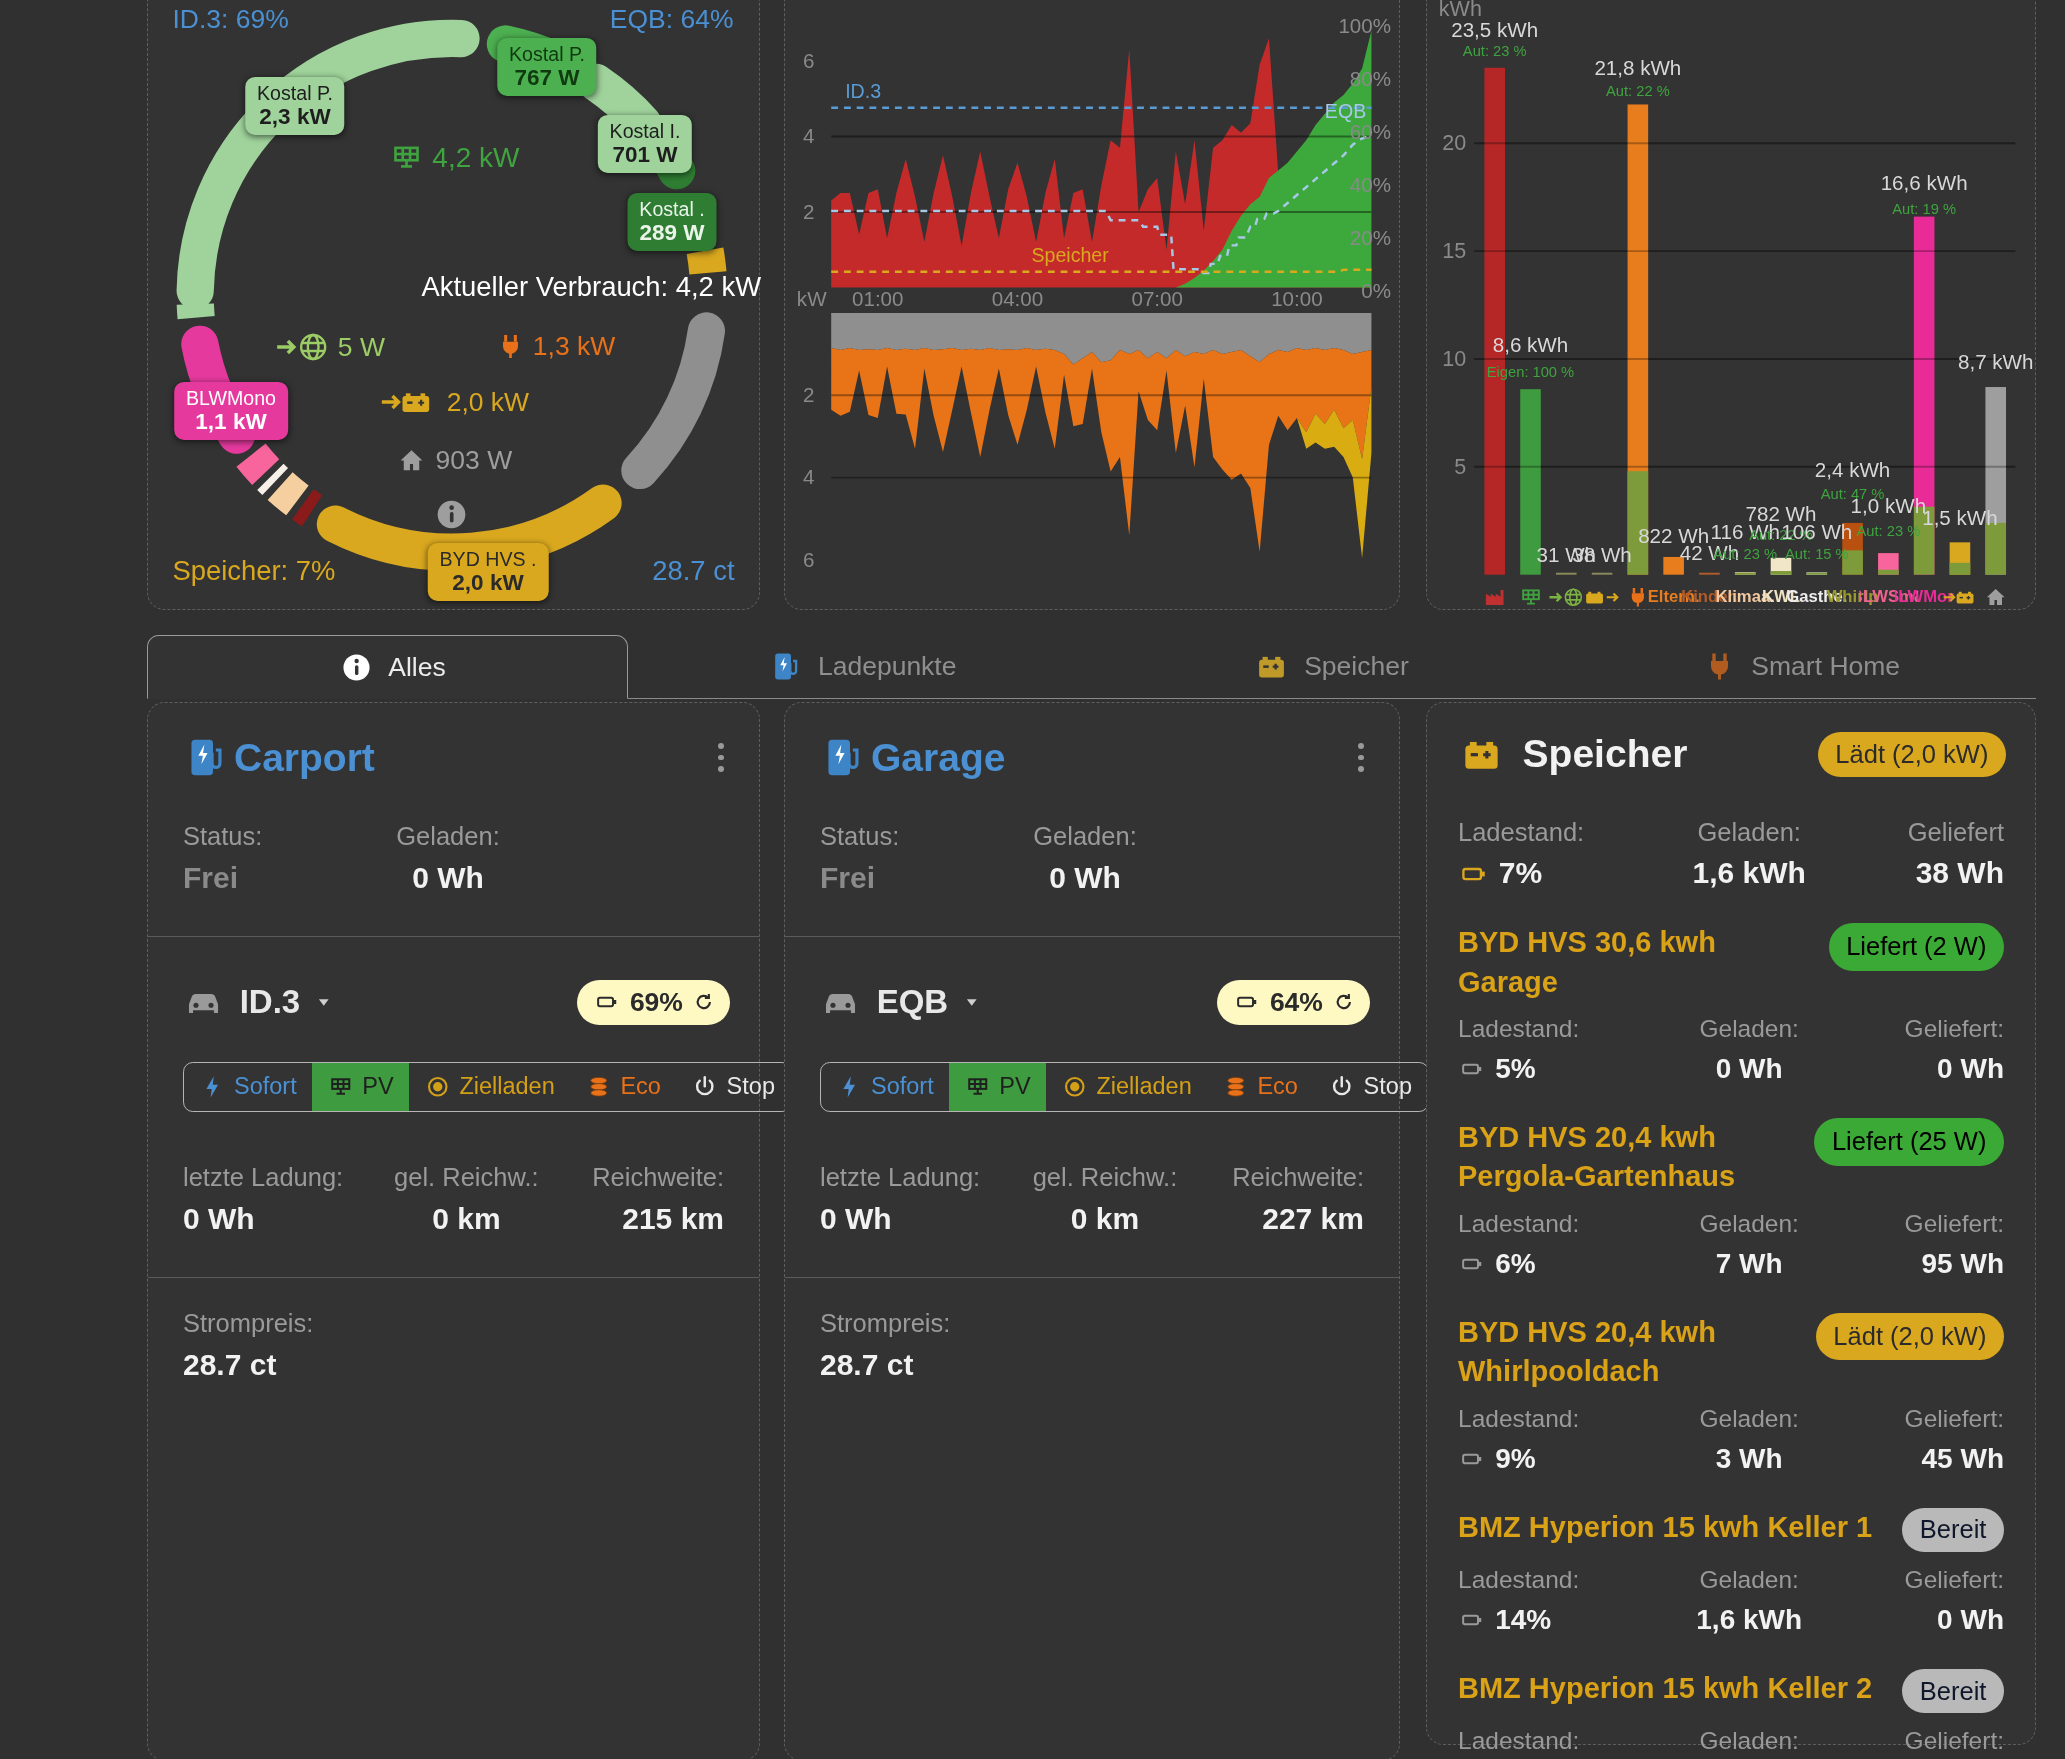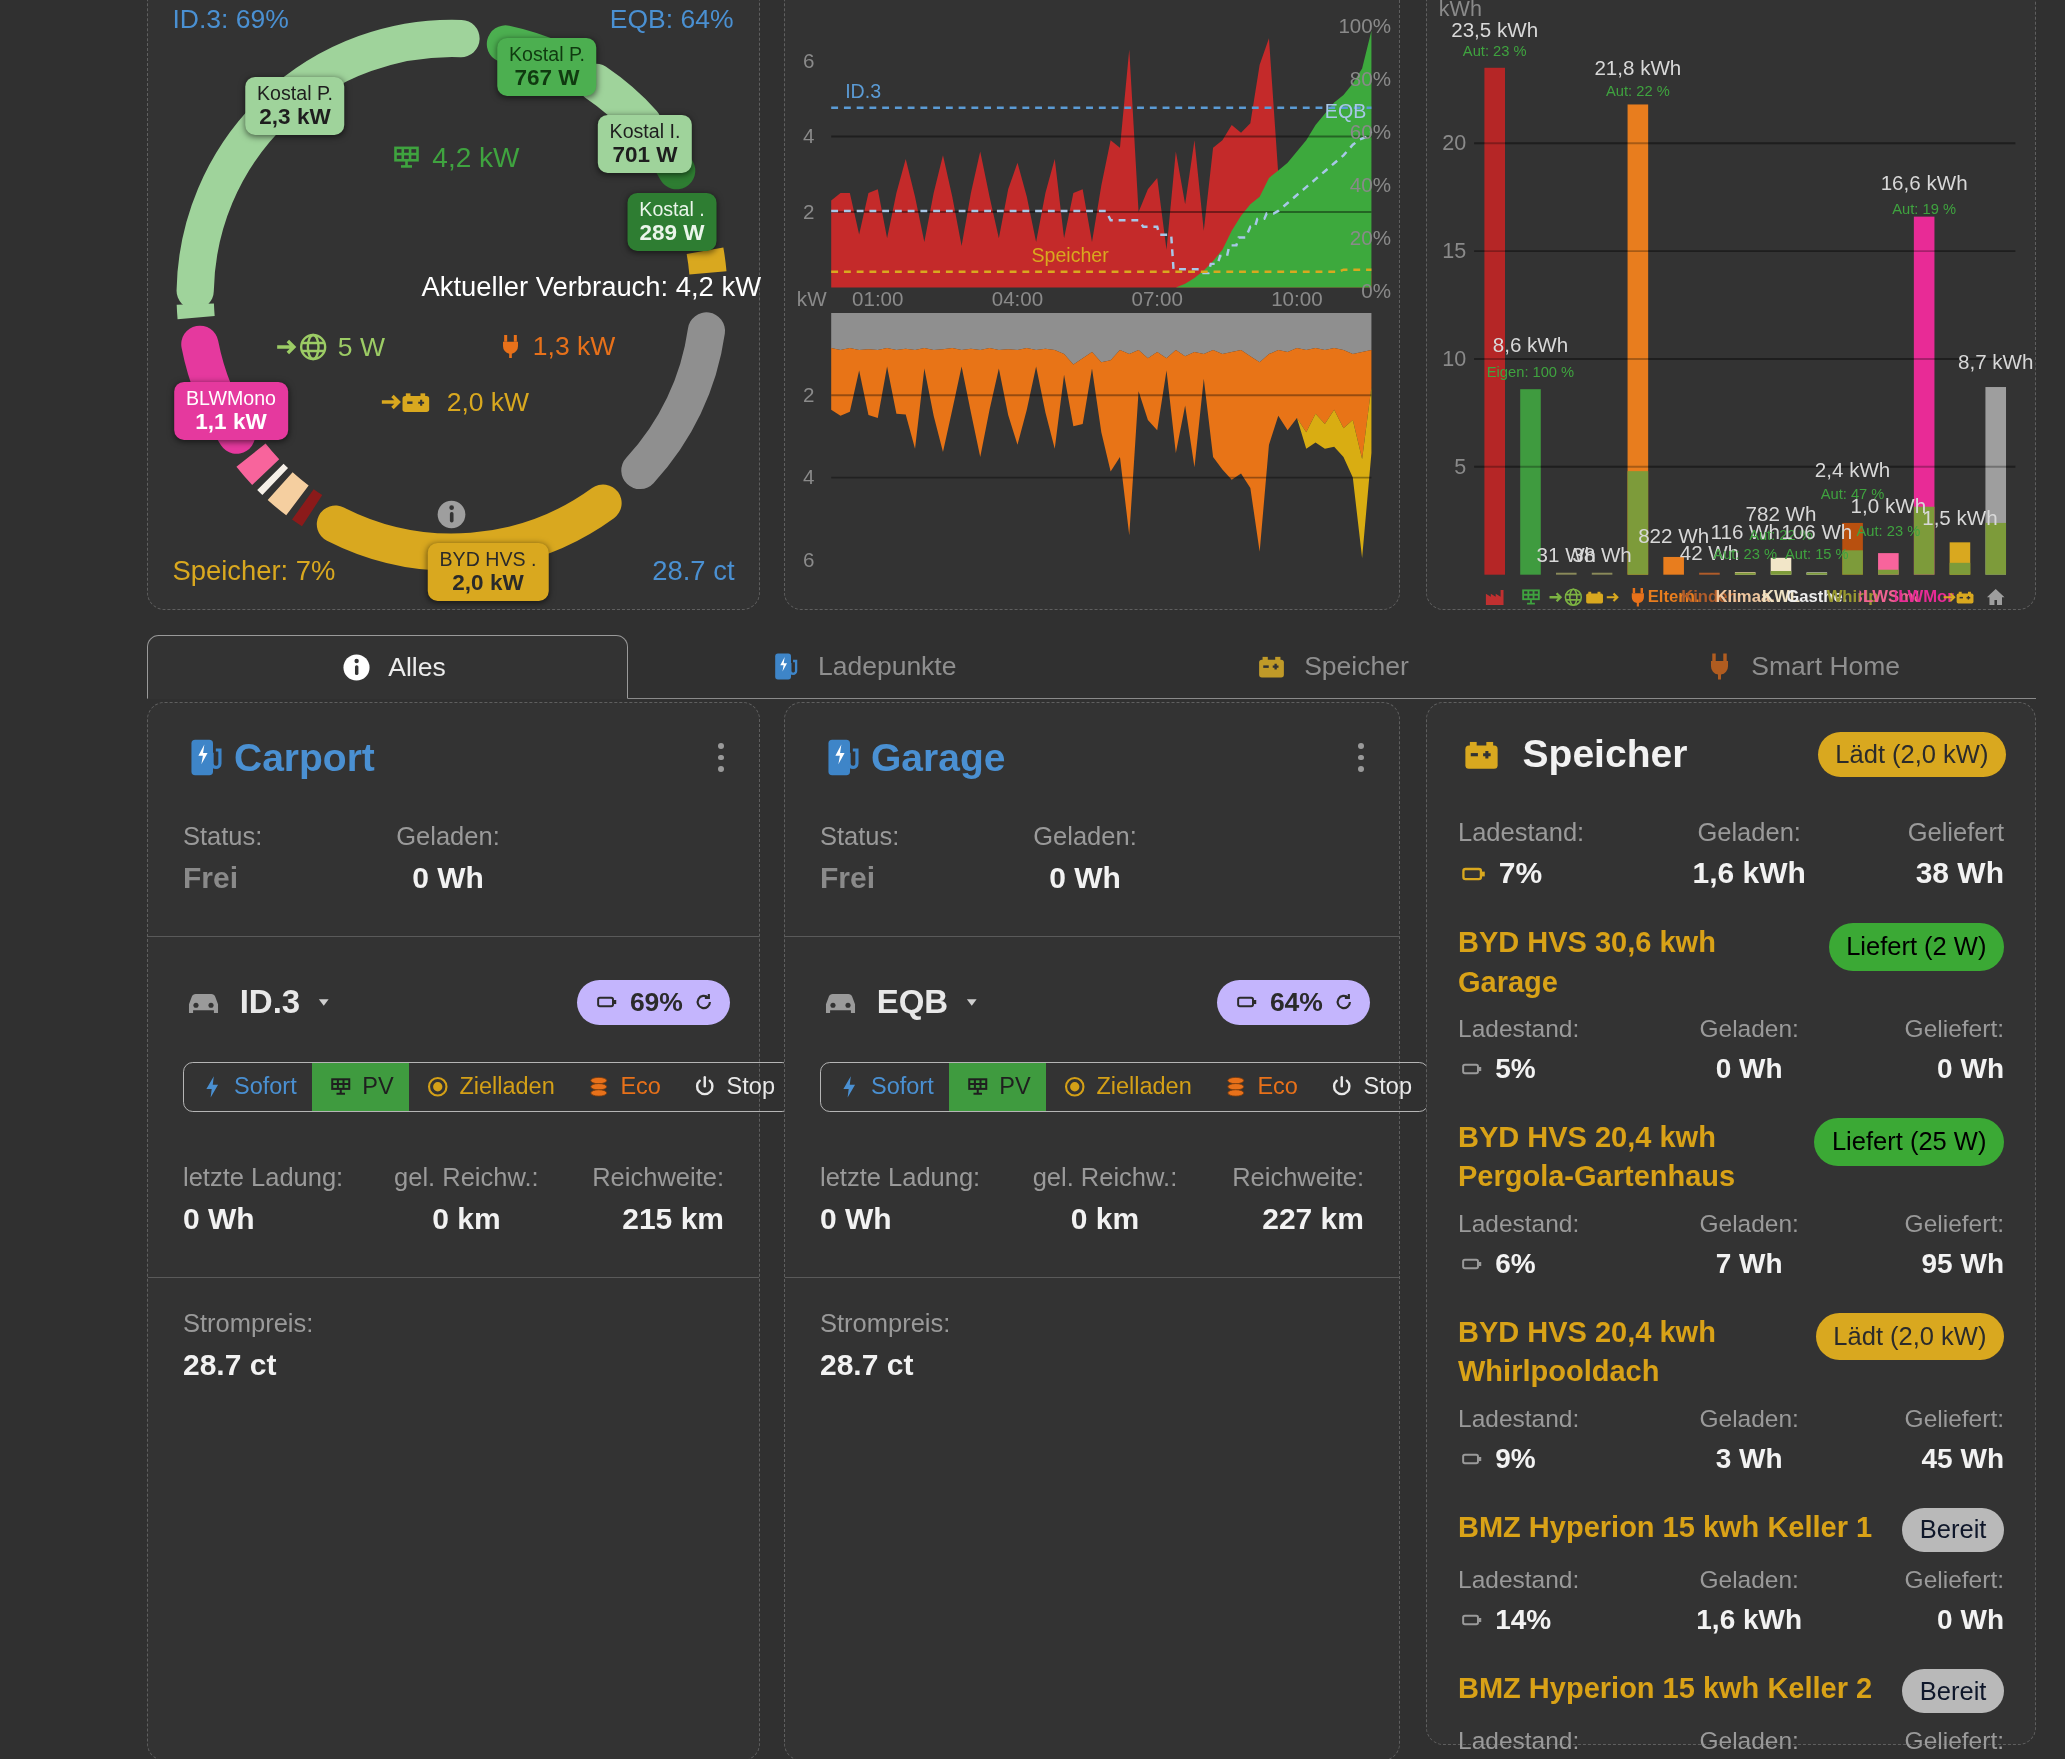--- a/index.html
+++ b/index.html
@@ -44,21 +44,21 @@
   .statusrow .c2{text-align:center;}
   .val.frei{color:#8a8a8a;}
   .divider{border-top:1px solid #5a5a5a;margin-top:41px;}
   .veh-row{display:flex;align-items:center;gap:15.7px;padding:0 29px 0 35px;margin-top:43px;}
   .veh-name{font-size:33px;font-weight:bold;color:#e8e8e8;display:flex;align-items:center;gap:11.8px;cursor:pointer;flex:1;}
   .pill{border-radius:979px;padding:7.8px 17.6px;font-size:25.5px;white-space:nowrap;}
   .pill.gold{background:#d9a81f;color:#2b2b2b;}
   .pill.green{background:#3ba935;color:#000000;}
   .pill.gray{background:#b9b9b9;color:#0f172a;}
   .pill.wrap{white-space:normal;max-width:157px;border-radius:29px;line-height:1.25;}
-  .socpill{display:flex;align-items:center;gap:9.8px;background:#c4b5fd;color:#2b2b2b;font-weight:bold;
+  .socpill{display:flex;align-items:center;gap:9.8px;background:#fef9c3;color:#2b2b2b;font-weight:bold;
     font-size:26.5px;border-radius:979px;padding:6.9px 15.7px;cursor:pointer;}
   .modes{display:flex;border:1px solid #b5b5b5;border-radius:9.8px;overflow:hidden;margin:37px 35px 0 35px;width:fit-content;}
   .mode{display:flex;align-items:center;gap:8.8px;padding:10.8px 15.7px;font-size:23.5px;cursor:pointer;background:transparent;border:none;}
   .lp-stats{display:grid;grid-template-columns:1.15fr 1fr 1fr;padding:0 35px;margin-top:51px;}
   .lp-stats .c2{text-align:center;} .lp-stats .c3{text-align:right;}
   .price-block{padding:0 35px;margin-top:31px;}
   
   .st-head{display:flex;align-items:center;gap:17.6px;padding:29px 29px 0 31px;}
   .st-title{font-size:39px;font-weight:bold;color:#f2f2f2;flex:1;}
   .st-grid{display:grid;grid-template-columns:1.1fr 1fr 0.9fr;padding:0 31px;margin-top:41px;}
@@ -144,20 +144,28 @@
             <g fill="#d9a81f">
               <rect x="19" y="5.5" width="3.5" height="2.8"></rect>
               <rect x="30" y="5.5" width="3.5" height="2.8"></rect>
               <rect x="16.5" y="7.5" width="20" height="12" rx="2"></rect>
               <rect x="20" y="11.6" width="4" height="1.8" fill="#333"></rect>
               <path d="M30.5 10.4v4.4M28.3 12.6h4.4" stroke="#333" stroke-width="1.6"></path>
             </g>
           </svg>
         </span>
       <span>2,0 kW</span>
+    </div>
+    <div class="fc-center fc-row" id="fc-home">
+      <span id="ic-home">
+          <svg xmlns="http://www.w3.org/2000/svg" viewBox="0 0 24 24" width="29" height="29">
+            <path d="M12 3.6 3 12h2.6v8h5.1v-5.2h2.6V20h5.1v-8H21z" fill="#9e9e9e"></path>
+          </svg>
+        </span>
+      <span>903 W</span>
     </div>
     <div id="fc-info">
         <svg xmlns="http://www.w3.org/2000/svg" viewBox="0 0 24 24" width="35" height="35">
           <g>
             <circle cx="12" cy="12" r="9.5" fill="#9e9e9e"></circle>
             <rect x="10.9" y="10.3" width="2.5" height="7.2" rx="1.2" fill="#333"></rect>
             <circle cx="12.1" cy="7.3" r="1.6" fill="#333"></circle>
           </g>
         </svg>
       </div>

